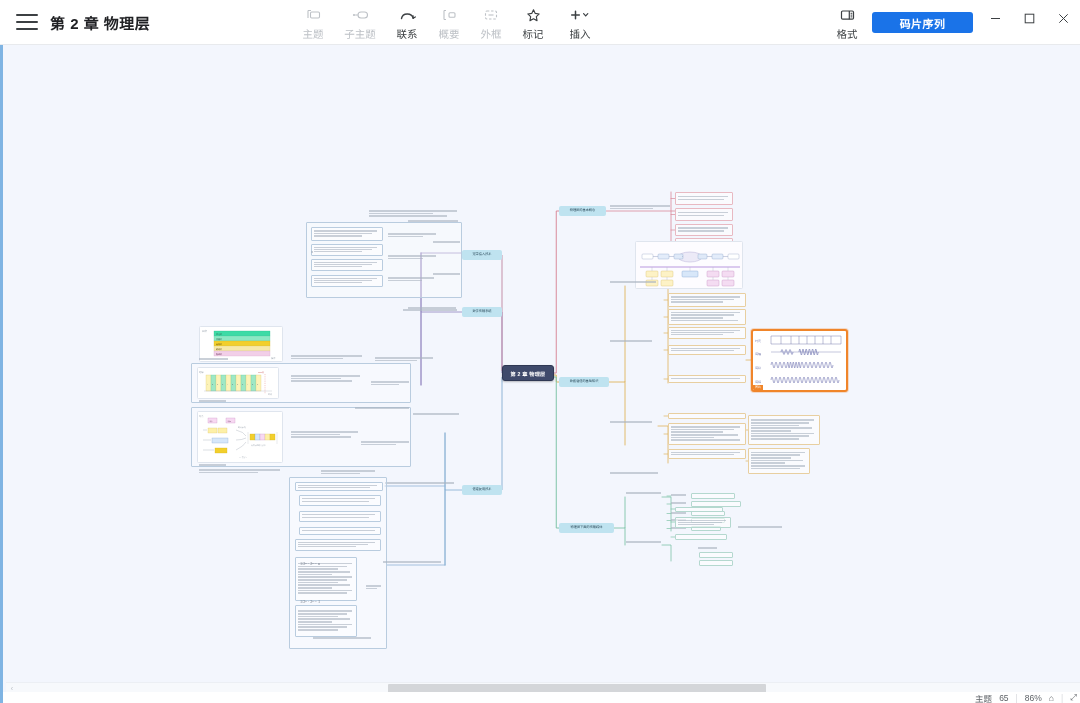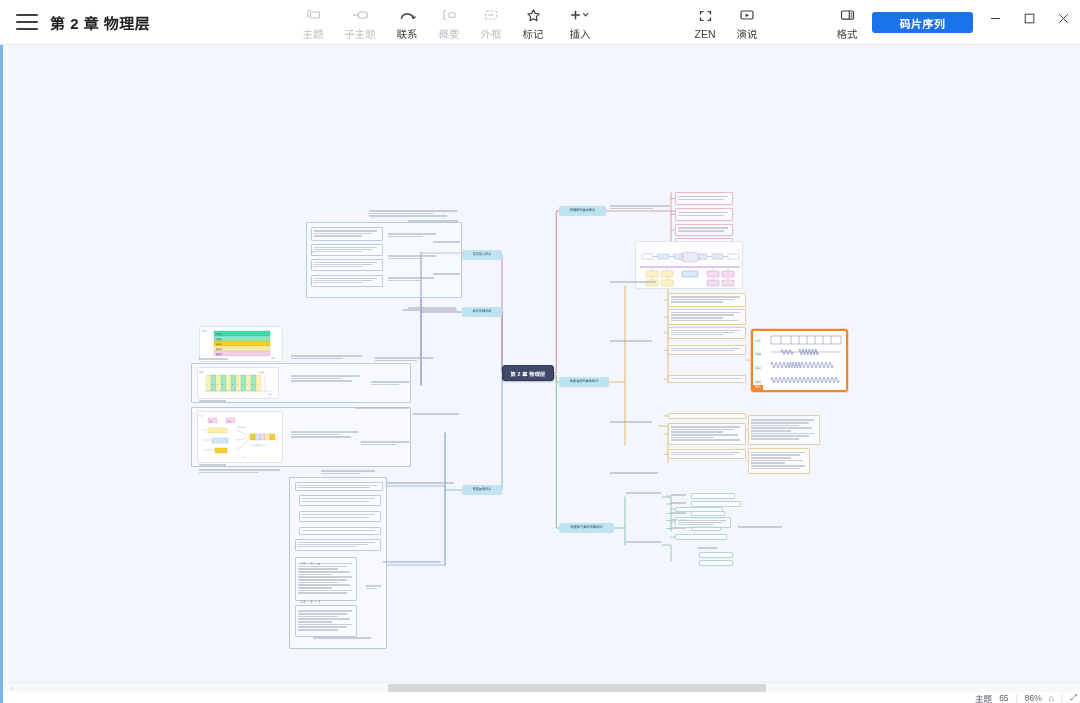--- a/index.html
+++ b/index.html
@@ -208,39 +208,20 @@
       <span class="glyph">
         <svg width="22" height="14" viewBox="0 0 22 14" fill="none" stroke="#3c4043" stroke-width="1.5" stroke-linecap="round">
           <path d="M6.5 3.2v7.6M2.7 7h7.6"></path>
           <path d="M14.6 5.6l2.1 2.2 2.1-2.2" stroke-width="1.2"></path>
         </svg>
       </span>
       <span class="lbl">插入</span>
     </div>
   </div>
 
-  <div class="tool-group zen">
-    <div class="tool">
-      <span class="glyph">
-        <svg width="15" height="14" viewBox="0 0 15 14" fill="none" stroke="#3c4043" stroke-width="1.3" stroke-linecap="round">
-          <path d="M2.5 5V2.6H5M10 2.6h2.5V5M12.5 9v2.4H10M5 11.4H2.5V9"></path>
-        </svg>
-      </span>
-      <span class="lbl">ZEN</span>
-    </div>
-    <div class="tool">
-      <span class="glyph">
-        <svg width="16" height="14" viewBox="0 0 16 14" fill="none" stroke="#3c4043" stroke-width="1.2">
-          <rect x="2" y="3" width="12" height="8" rx="1.4"></rect>
-          <path d="M6.6 5.4l3.4 1.9-3.4 1.9z" fill="#3c4043" stroke="none"></path>
-        </svg>
-      </span>
-      <span class="lbl">演说</span>
-    </div>
-  </div>
 
   <div class="tool-group fmt">
     <div class="tool">
       <span class="glyph">
         <svg width="17" height="14" viewBox="0 0 17 14" fill="none" stroke="#3c4043" stroke-width="1.2">
           <rect x="2.5" y="3" width="12" height="8.2" rx="1.2"></rect>
           <path d="M10.3 3v8.2"></path>
           <path d="M11.6 5.3h1.7M11.6 7.1h1.7M11.6 8.9h1.7" stroke-width="1"></path>
         </svg>
       </span>

